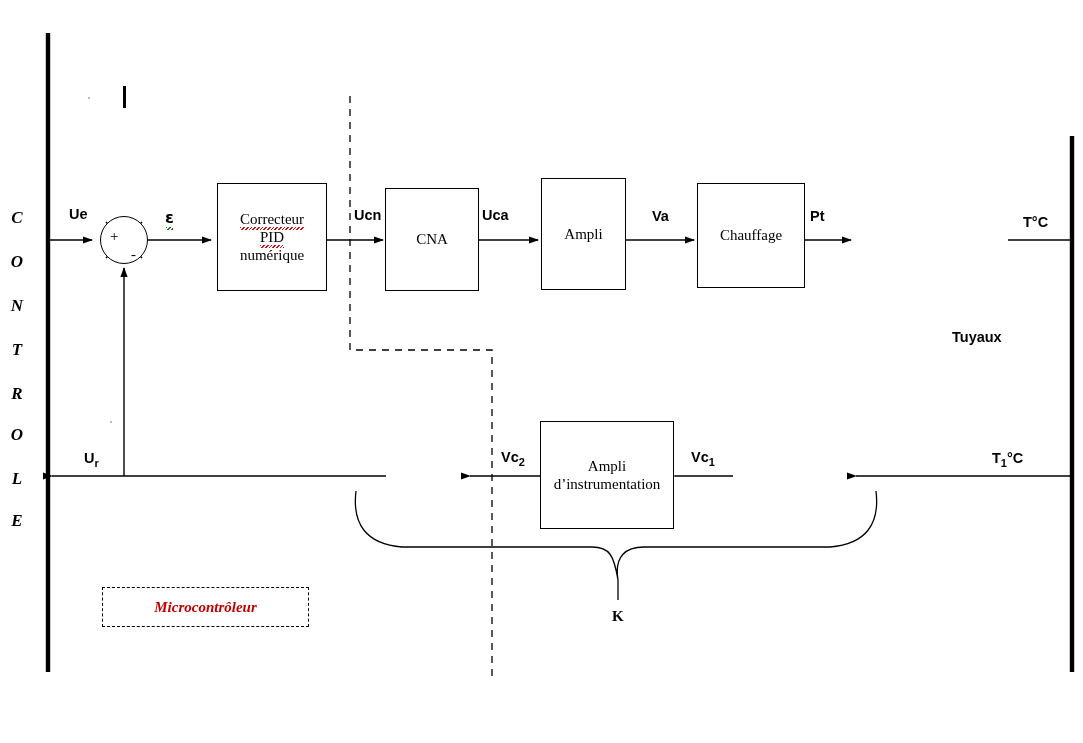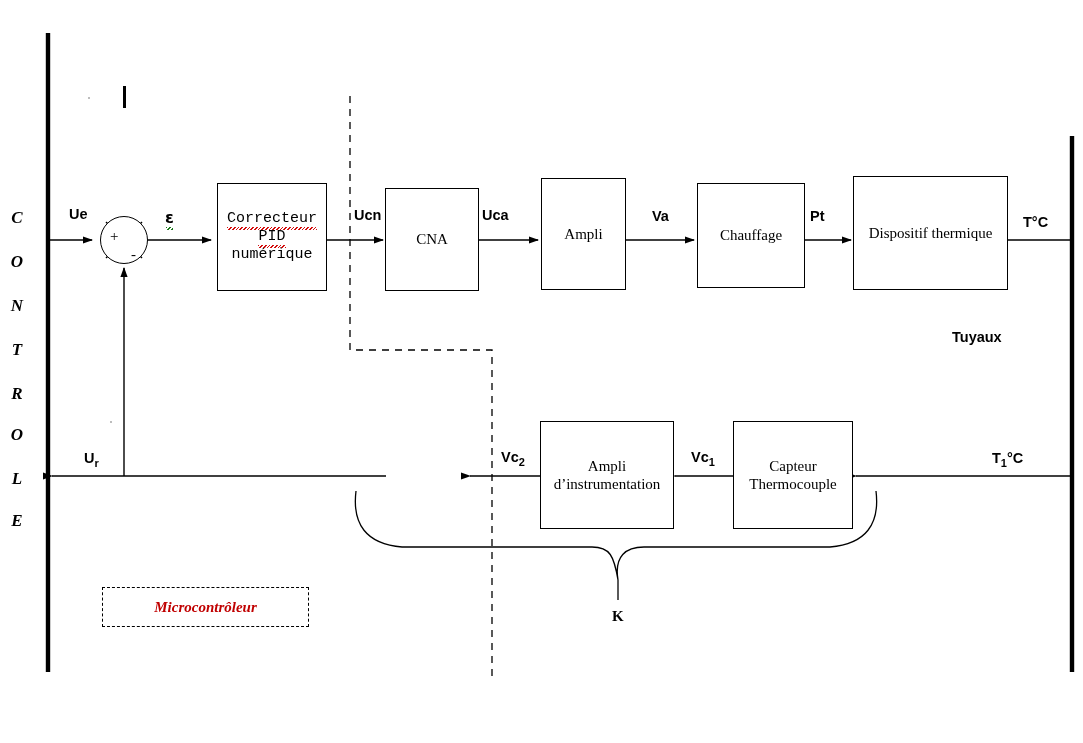--- a/index.html
+++ b/index.html
@@ -93,21 +93,20 @@
     height: 3px;
     background-image:
       repeating-linear-gradient(135deg, #d10000 0 1.2px, transparent 1.2px 2.6px);
     opacity: .95;
   }
   .pid-lines {
     display: block;
   }
   .pid-lines .l {
     display: block;
-    font-family: Liberation Mono, monospace;
   }
   .sumcircle {
     position: absolute;
     width: 48px;
     height: 48px;
     border: 1.4px solid #000;
     border-radius: 50%;
     box-sizing: border-box;
     background: #fff;
     z-index: 5;
@@ -249,38 +248,29 @@
   </div>
 
   <div class="blk" style="left:541px; top:178px; width:85px; height:112px;">
     <span>Ampli</span>
   </div>
 
   <div class="blk" style="left:697px; top:183px; width:108px; height:105px;">
     <span>Chauffage</span>
   </div>
 
-  <div class="blk" style="left:853px; top:176px; width:155px; height:114px;">
-    <span>Dispositif thermique</span>
-  </div>
 
 
   <div class="blk" style="left:540px; top:421px; width:134px; height:108px;">
     <span>
       <span style="display:block">Ampli</span>
       <span style="display:block">d’instrumentation</span>
     </span>
   </div>
 
-  <div class="blk" style="left:733px; top:421px; width:120px; height:108px;">
-    <span>
-      <span style="display:block">Capteur</span>
-      <span style="display:block">Thermocouple</span>
-    </span>
-  </div>
 
   <div class="sig" style="left:69px;  top:206px;">Ue</div>
 
   <div class="eps" style="left:165px; top:208px;">
     <span class="sq">ε</span>
   </div>
 
   <div class="sig" style="left:354px; top:207px; z-index:3;">Ucn</div>
 
   <div class="sig" style="left:482px; top:207px;">Uca</div>

